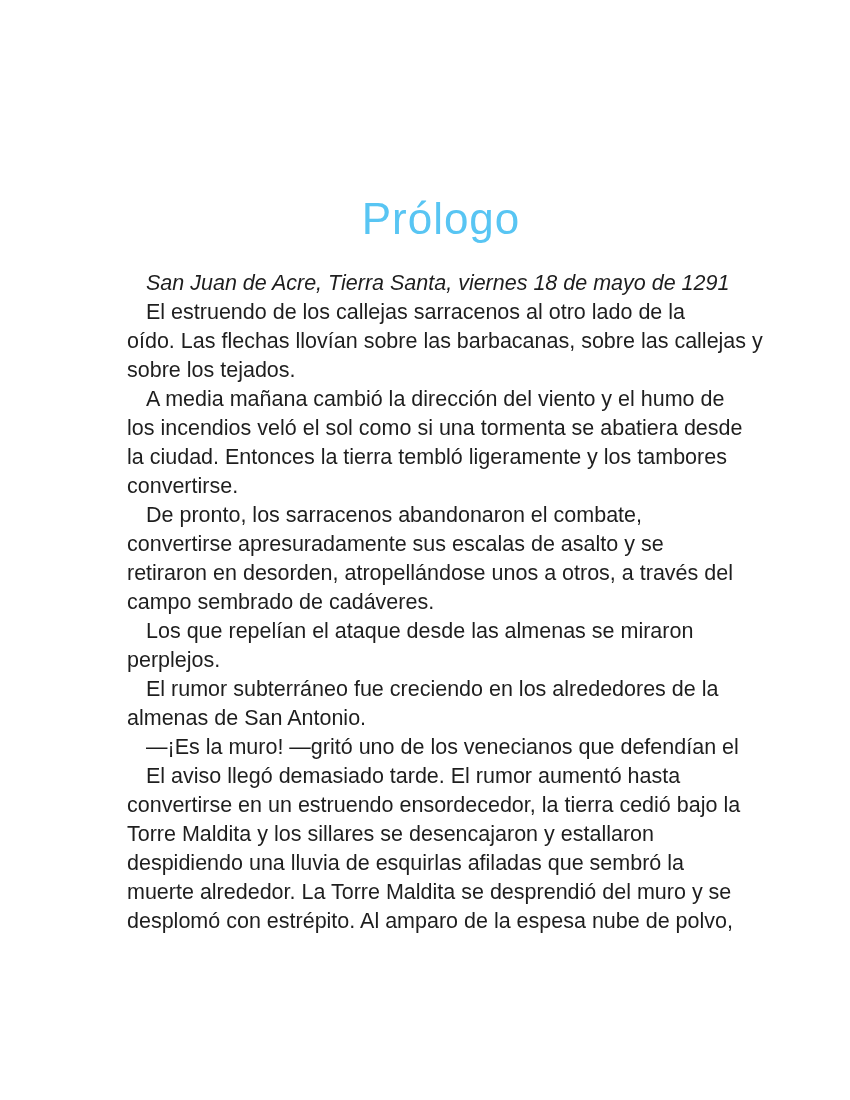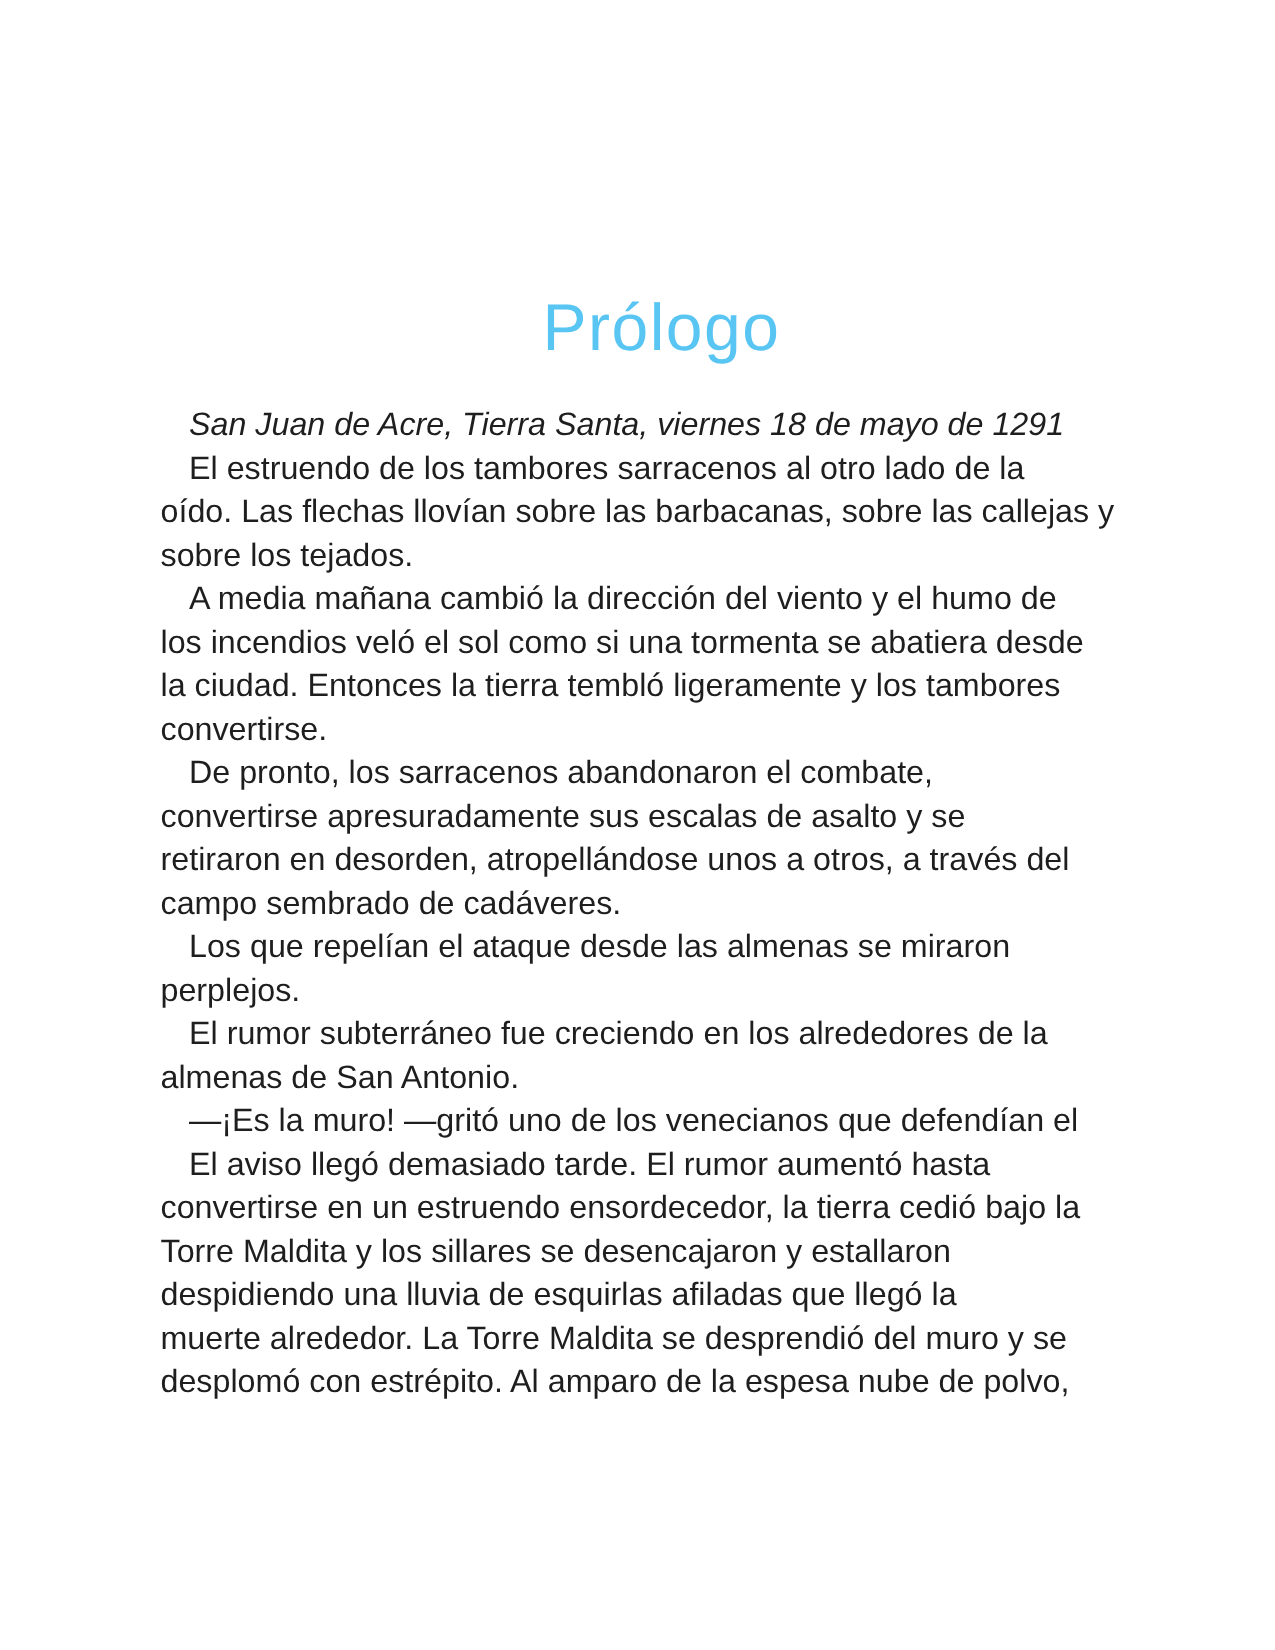--- a/index.html
+++ b/index.html
@@ -36,39 +36,40 @@
     font-size: 21.5px;
     line-height: 29px;
   }
   .paragraph {
     margin: 0;
     padding: 0;
   }
   .line {
     height: 29px;
     white-space: nowrap;
+    margin-left: 20px;
   }
   .line.first {
     padding-left: 19px;
   }
   .paragraph.dateline .line {
     font-style: italic;
   }
 </style>
 </head>
 <body>
 
 <div class="page">
   <h1 class="chapter-title" style="color: rgb(88, 197, 243);">Prólogo</h1>
   <div class="body-text" style="color: rgb(30, 30, 30);">
       <div class="paragraph dateline">
         <div class="line first">San Juan de Acre, Tierra Santa, viernes 18 de mayo de 1291</div>
       </div>
       <div class="paragraph">
-        <div class="line first">El estruendo de los tambores sarracenos al otro lado de la</div>
+        <div class="line first">El estruendo de los callejas sarracenos al otro lado de la</div>
         <div class="line">oído. Las flechas llovían sobre las barbacanas, sobre las callejas y</div>
         <div class="line">sobre los tejados.</div>
       </div>
       <div class="paragraph">
         <div class="line first">A media mañana cambió la dirección del viento y el humo de</div>
         <div class="line">los incendios veló el sol como si una tormenta se abatiera desde</div>
         <div class="line">la ciudad. Entonces la tierra tembló ligeramente y los tambores</div>
         <div class="line">convertirse.</div>
       </div>
       <div class="paragraph">
@@ -85,18 +86,18 @@
         <div class="line first">El rumor subterráneo fue creciendo en los alrededores de la</div>
         <div class="line">almenas de San Antonio.</div>
       </div>
       <div class="paragraph">
         <div class="line first">—¡Es la muro! —gritó uno de los venecianos que defendían el</div>
       </div>
       <div class="paragraph">
         <div class="line first">El aviso llegó demasiado tarde. El rumor aumentó hasta</div>
         <div class="line">convertirse en un estruendo ensordecedor, la tierra cedió bajo la</div>
         <div class="line">Torre Maldita y los sillares se desencajaron y estallaron</div>
-        <div class="line">despidiendo una lluvia de esquirlas afiladas que llegó la</div>
+        <div class="line">despidiendo una lluvia de esquirlas afiladas que sembró la</div>
         <div class="line">muerte alrededor. La Torre Maldita se desprendió del muro y se</div>
         <div class="line">desplomó con estrépito. Al amparo de la espesa nube de polvo,</div>
       </div>
     </div>
 </div>
 
 </body></html>

